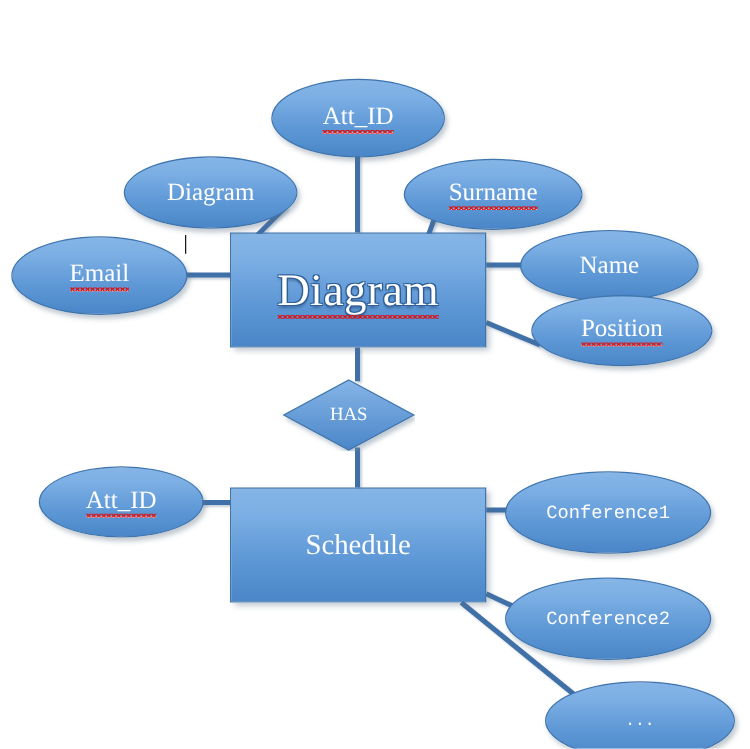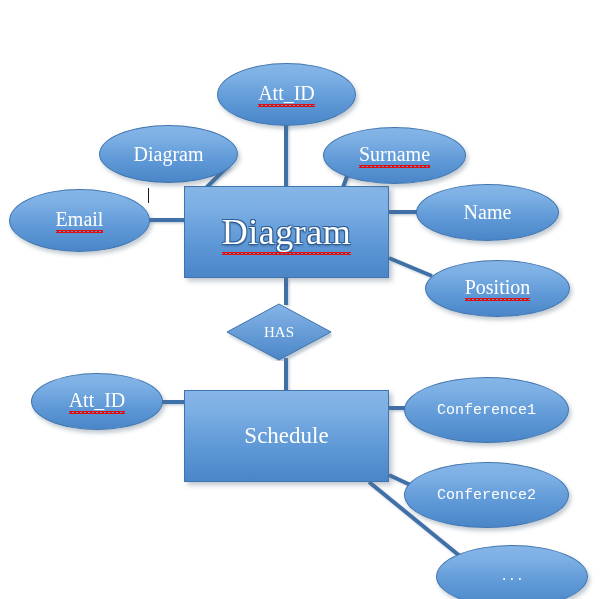--- a/index.html
+++ b/index.html
@@ -184,21 +184,21 @@
       </div>
       <div class="shape ellipse" style="left: 323px; top: 127px; width: 143px; height: 57px; text-align: center;">
         <span class="spell underline-solid">Surname</span>
       </div>
       <div class="shape ellipse" style="left: 9px; top: 189px; width: 141px; height: 63px;">
         <span class="spell underline-solid">Email</span>
       </div>
       <div class="shape ellipse" style="left: 416px; top: 184px; width: 143px; height: 57px;">
         <span class="">Name</span>
       </div>
-      <div class="shape ellipse" style="left: 425px; top: 260px; width: 145px; height: 57px; justify-content: center;">
+      <div class="shape ellipse" style="left: 425px; top: 236px; width: 145px; height: 57px; justify-content: center;">
         <span class="spell underline-solid">Position</span>
       </div>
       <div class="shape ellipse" style="left: 31px; top: 373px; width: 132px; height: 57px;">
         <span class="spell underline-solid">Att_ID</span>
       </div>
       <div class="shape ellipse" style="left: 404px; top: 377px; width: 165px; height: 66px;">
         <span class="mono">Conference1</span>
       </div>
       <div class="shape ellipse" style="left: 404px; top: 462px; width: 165px; height: 66px;">
         <span class="mono">Conference2</span>

